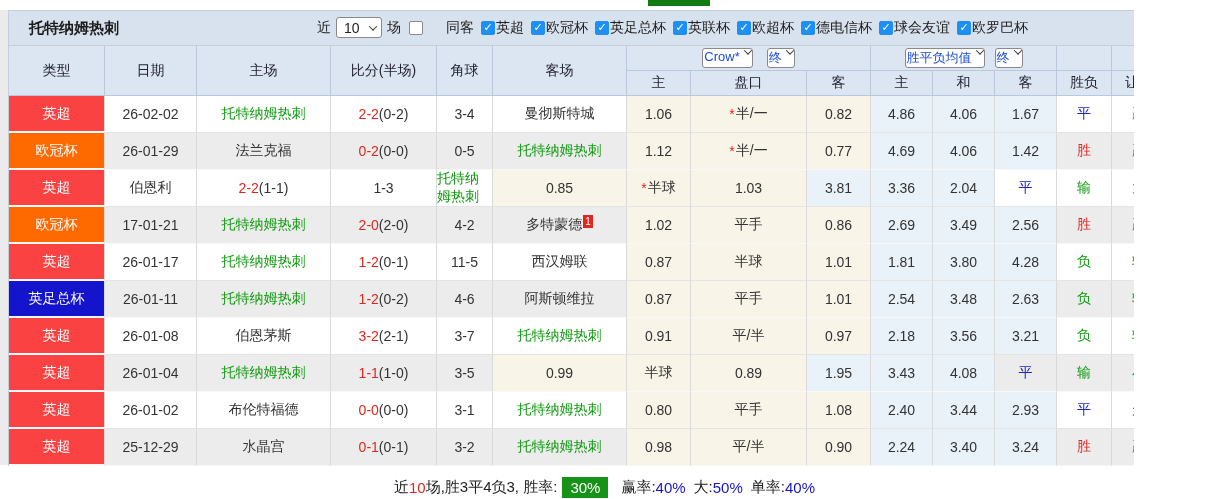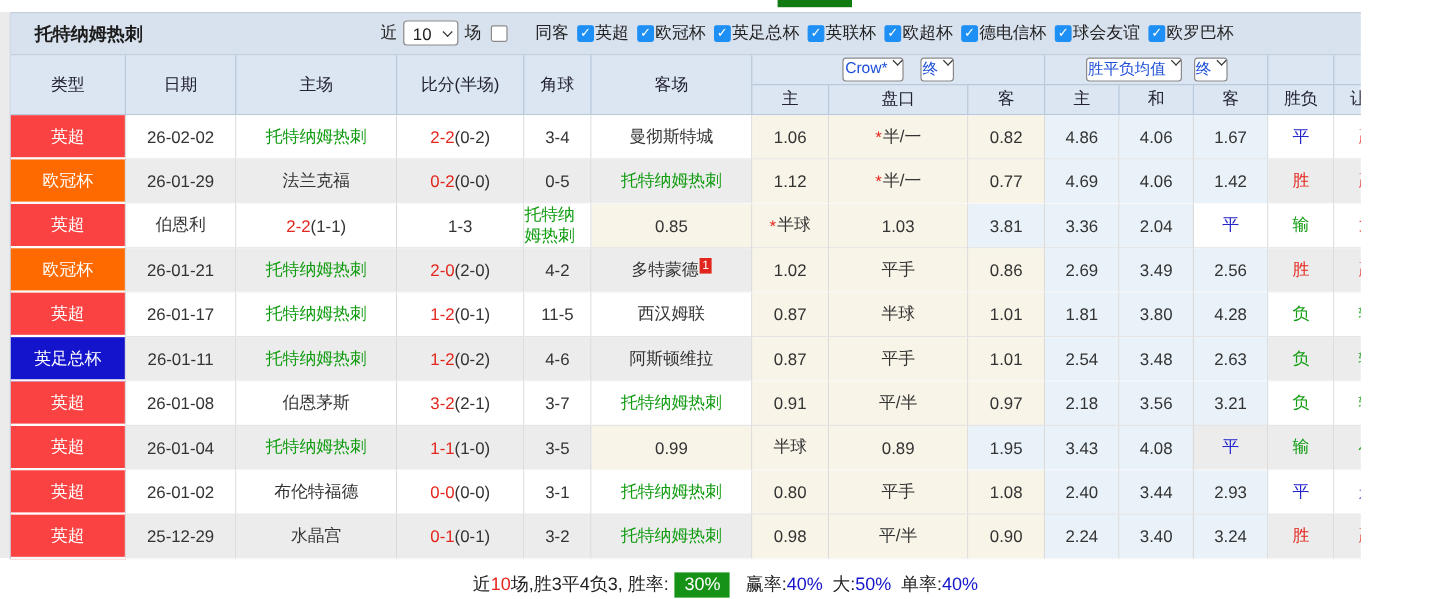--- a/index.html
+++ b/index.html
@@ -233,21 +233,21 @@
     <div class="cell c-avg">3.81</div>
     <div class="cell c-avg">3.36</div>
     <div class="cell c-avg">2.04</div>
     <div class="cell t-blue">平</div>
     <div class="cell t-green">输</div>
     <div class="cell t-red">大</div>
   </div>
 
   <div class="trow">
     <div class="cell c-type bg-orange">欧冠杯</div>
-    <div class="cell">26-01-21</div>
+    <div class="cell">17-01-21</div>
     <div class="cell t-green">托特纳姆热刺</div>
     <div class="cell">
       <span class="score-ft">2-0</span>
             <span class="score-ht">(2-0)</span>
     </div>
     <div class="cell">4-2</div>
     <div class="cell">
       <span class="t-dark">多特蒙德</span>
             <span class="rank-badge" style="display: inline-block;">1</span>
     </div>

